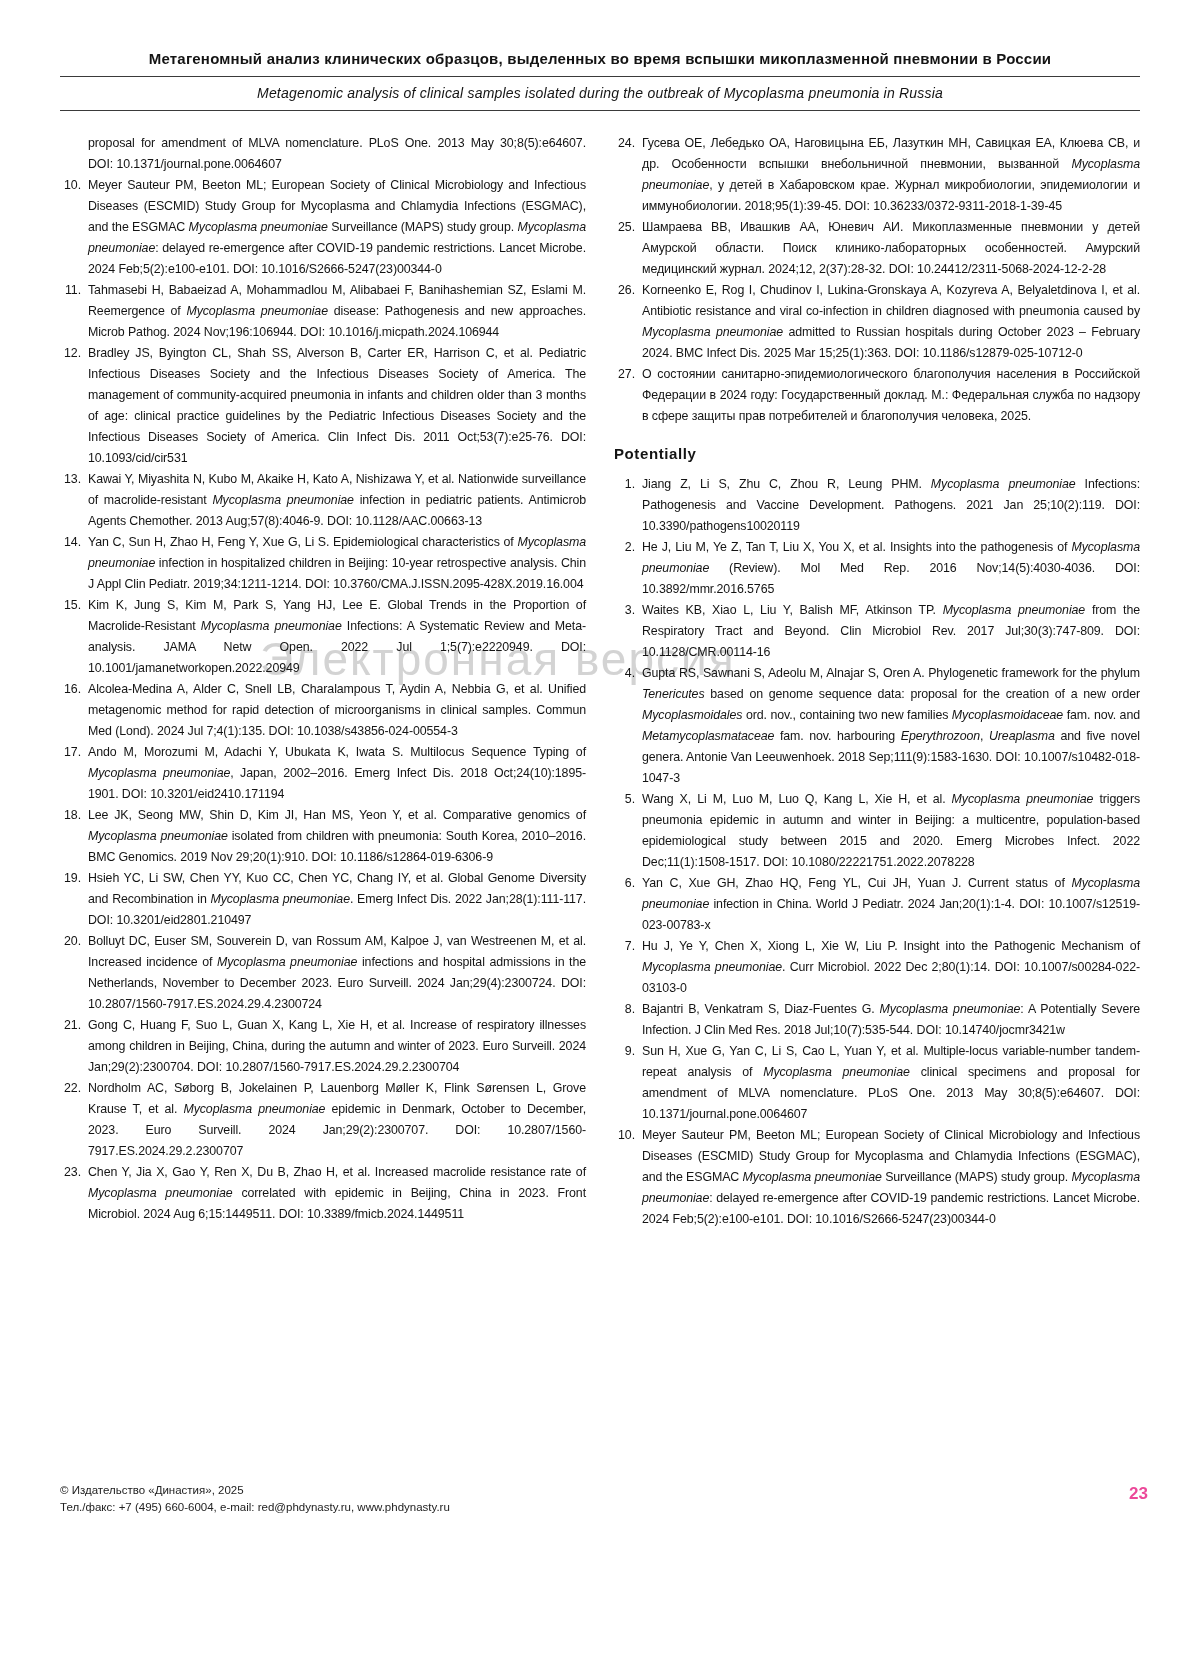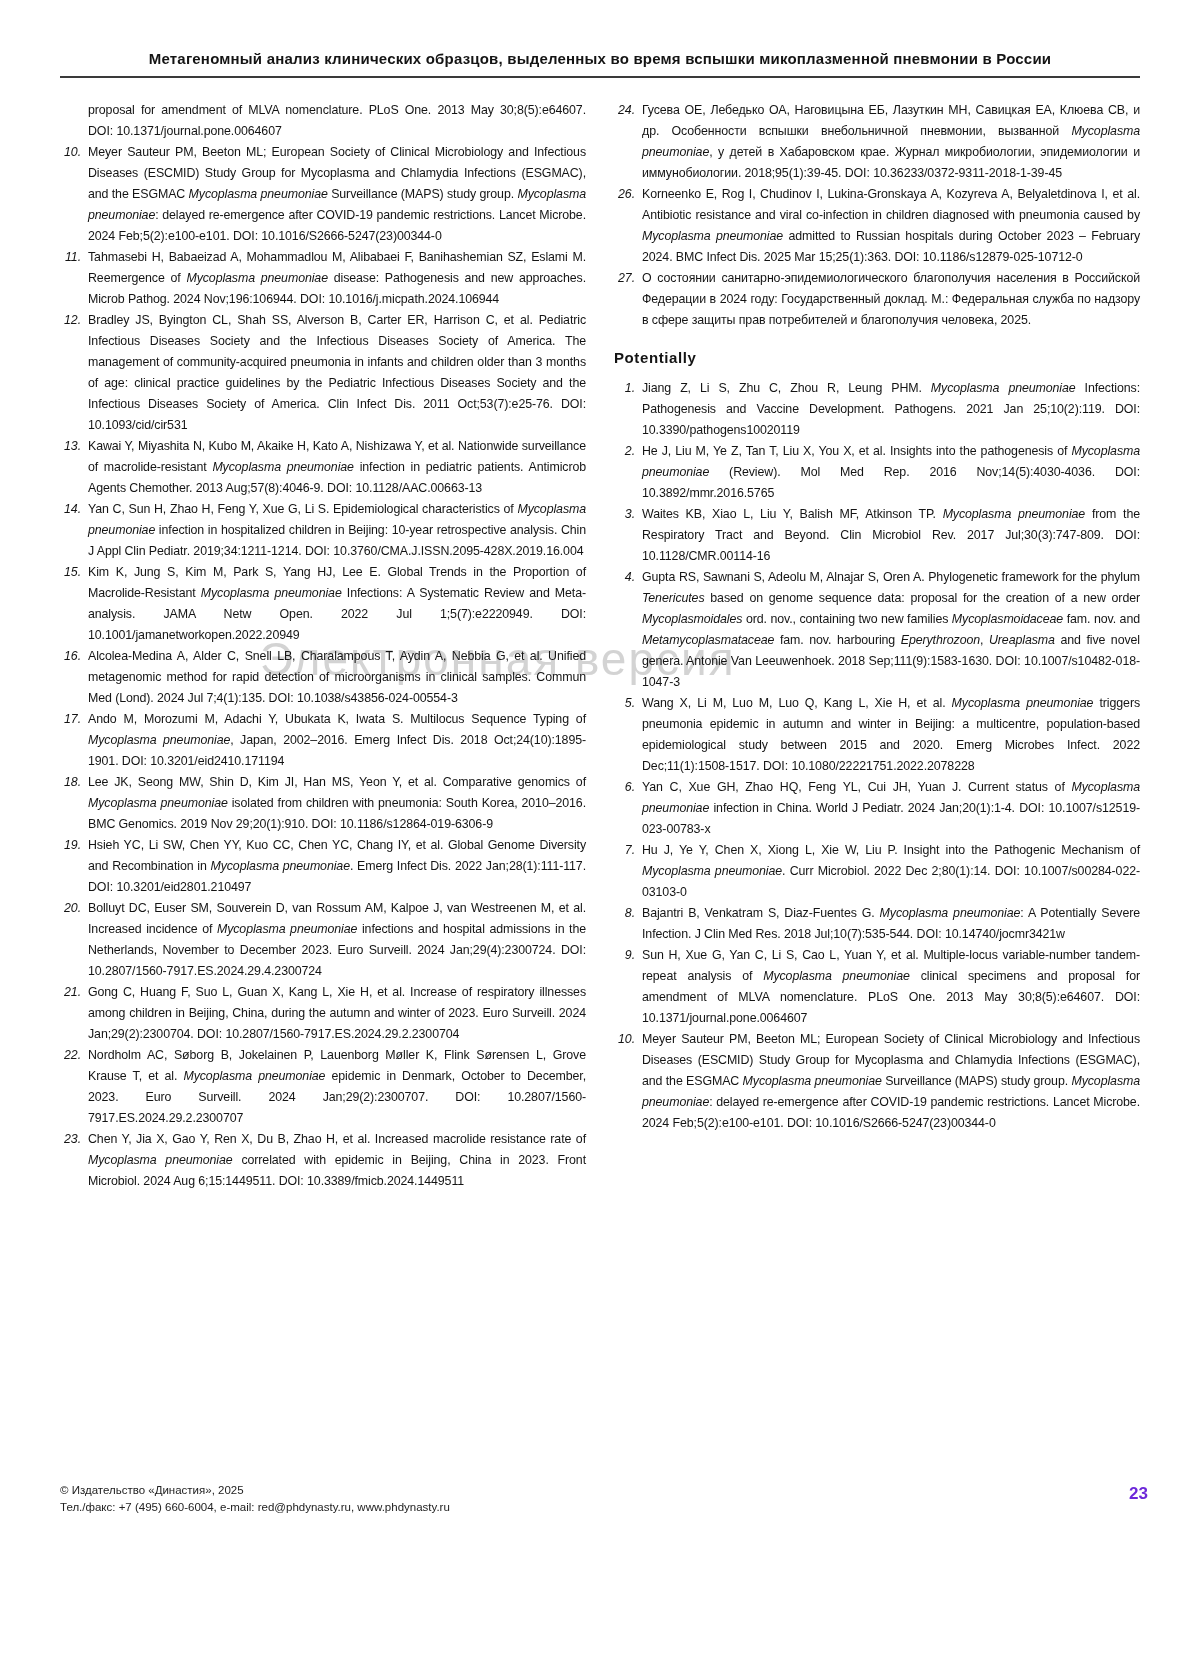--- a/index.html
+++ b/index.html
@@ -20,21 +20,21 @@
   .title-en { font-style:italic; font-size:14px; letter-spacing:.2px; padding:8px 10px 9px; }
 
   
   .columns { display:flex; gap:28px; margin-top:22px; position:relative; z-index:2;justify-content:flex-end; }
   .col {
     flex:1; min-width:0;
     font-size:12.4px; line-height:21px;
     text-align:justify; letter-spacing:-0.1px;
   }
   .ref { position:relative; padding-left:28px; }
-  .ref-num { position:absolute; left:0; top:0; width:21px; text-align:right;font-style:italic; }
+  .ref-num { position:absolute; left:0; top:0; width:21px; text-align:right; }
   .refs-heading {
     font-weight:bold; font-size:15px; letter-spacing:.6px;
     text-align:left; margin:16px 0 10px 0;
   }
 
   
   .watermark {
     position:absolute; z-index:1;
     top:632px; left:260px;
     font-size:46px; letter-spacing:2px;
@@ -43,30 +43,31 @@
     user-select:none;
   }
 
   
   .page-footer {
     position:absolute; z-index:2;
     left:60px; right:52px; top:1482px;
     display:flex; justify-content:space-between; align-items:flex-start;
   }
   .footer-lines { font-size:11.5px; line-height:17px; color:#222; }
-  .page-number { font-weight:bold; font-size:17px; color:#6d28d9; margin-top:2px; }
+  .page-number { font-weight:bold; font-size:17px; color:#ec4899; margin-top:2px; }
 </style>
 </head>
 <body>
 
 <div class="page">
 
   <header class="running-header">
     <div class="title-ru">Метагеномный анализ клинических образцов, выделенных во время вспышки микоплазменной пневмонии в России</div>
     <div class="header-rule"></div>
+    <div class="title-en">Metagenomic analysis of clinical samples isolated during the outbreak of Mycoplasma pneumonia in Russia</div>
     <div class="header-rule"></div>
   </header>
 
   <div class="watermark">Электронная версия</div>
 
   <main class="columns">
     <section class="col">
         <div class="ref">
     <span class="ref-num"></span><span class="ref-text">proposal for amendment of MLVA nomenclature. PLoS One. 2013 May 30;8(5):e64607. DOI: 10.1371/journal.pone.0064607</span>
   </div>
@@ -113,20 +114,23 @@
     <span class="ref-num">23.</span><span class="ref-text">Chen Y, Jia X, Gao Y, Ren X, Du B, Zhao H, et al. Increased macrolide resistance rate of <i>Mycoplasma pneumoniae</i> correlated with epidemic in Beijing, China in 2023. Front Microbiol. 2024 Aug 6;15:1449511. DOI: 10.3389/fmicb.2024.1449511</span>
   </div>
       </section>
 
     <section class="col">
       <div>
           <div class="ref">
     <span class="ref-num">24.</span><span class="ref-text">Гусева ОЕ, Лебедько ОА, Наговицына ЕБ, Лазуткин МН, Савицкая ЕА, Клюева СВ, и др. Особенности вспышки внебольничной пневмонии, вызванной <i>Mycoplasma pneumoniae</i>, у детей в Хабаровском крае. Журнал микробиологии, эпидемиологии и иммунобиологии. 2018;95(1):39-45. DOI: 10.36233/0372-9311-2018-1-39-45</span>
   </div>
           <div class="ref">
+    <span class="ref-num">25.</span><span class="ref-text">Шамраева ВВ, Ивашкив АА, Юневич АИ. Микоплазменные пневмонии у детей Амурской области. Поиск клинико-лабораторных особенностей. Амурский медицинский журнал. 2024;12, 2(37):28-32. DOI: 10.24412/2311-5068-2024-12-2-28</span>
+  </div>
+          <div class="ref">
     <span class="ref-num">26.</span><span class="ref-text">Korneenko E, Rog I, Chudinov I, Lukina-Gronskaya A, Kozyreva A, Belyaletdinova I, et al. Antibiotic resistance and viral co-infection in children diagnosed with pneumonia caused by <i>Mycoplasma pneumoniae</i> admitted to Russian hospitals during October 2023 – February 2024. BMC Infect Dis. 2025 Mar 15;25(1):363. DOI: 10.1186/s12879-025-10712-0</span>
   </div>
           <div class="ref">
     <span class="ref-num">27.</span><span class="ref-text">О состоянии санитарно-эпидемиологического благополучия населения в Российской Федерации в 2024 году: Государственный доклад. М.: Федеральная служба по надзору в сфере защиты прав потребителей и благополучия человека, 2025.</span>
   </div>
         </div>
       <h2 class="refs-heading">Potentially</h2>
       <div>
           <div class="ref">
     <span class="ref-num">1.</span><span class="ref-text">Jiang Z, Li S, Zhu C, Zhou R, Leung PHM. <i>Mycoplasma pneumoniae</i> Infections: Pathogenesis and Vaccine Development. Pathogens. 2021 Jan 25;10(2):119. DOI: 10.3390/pathogens10020119</span>

